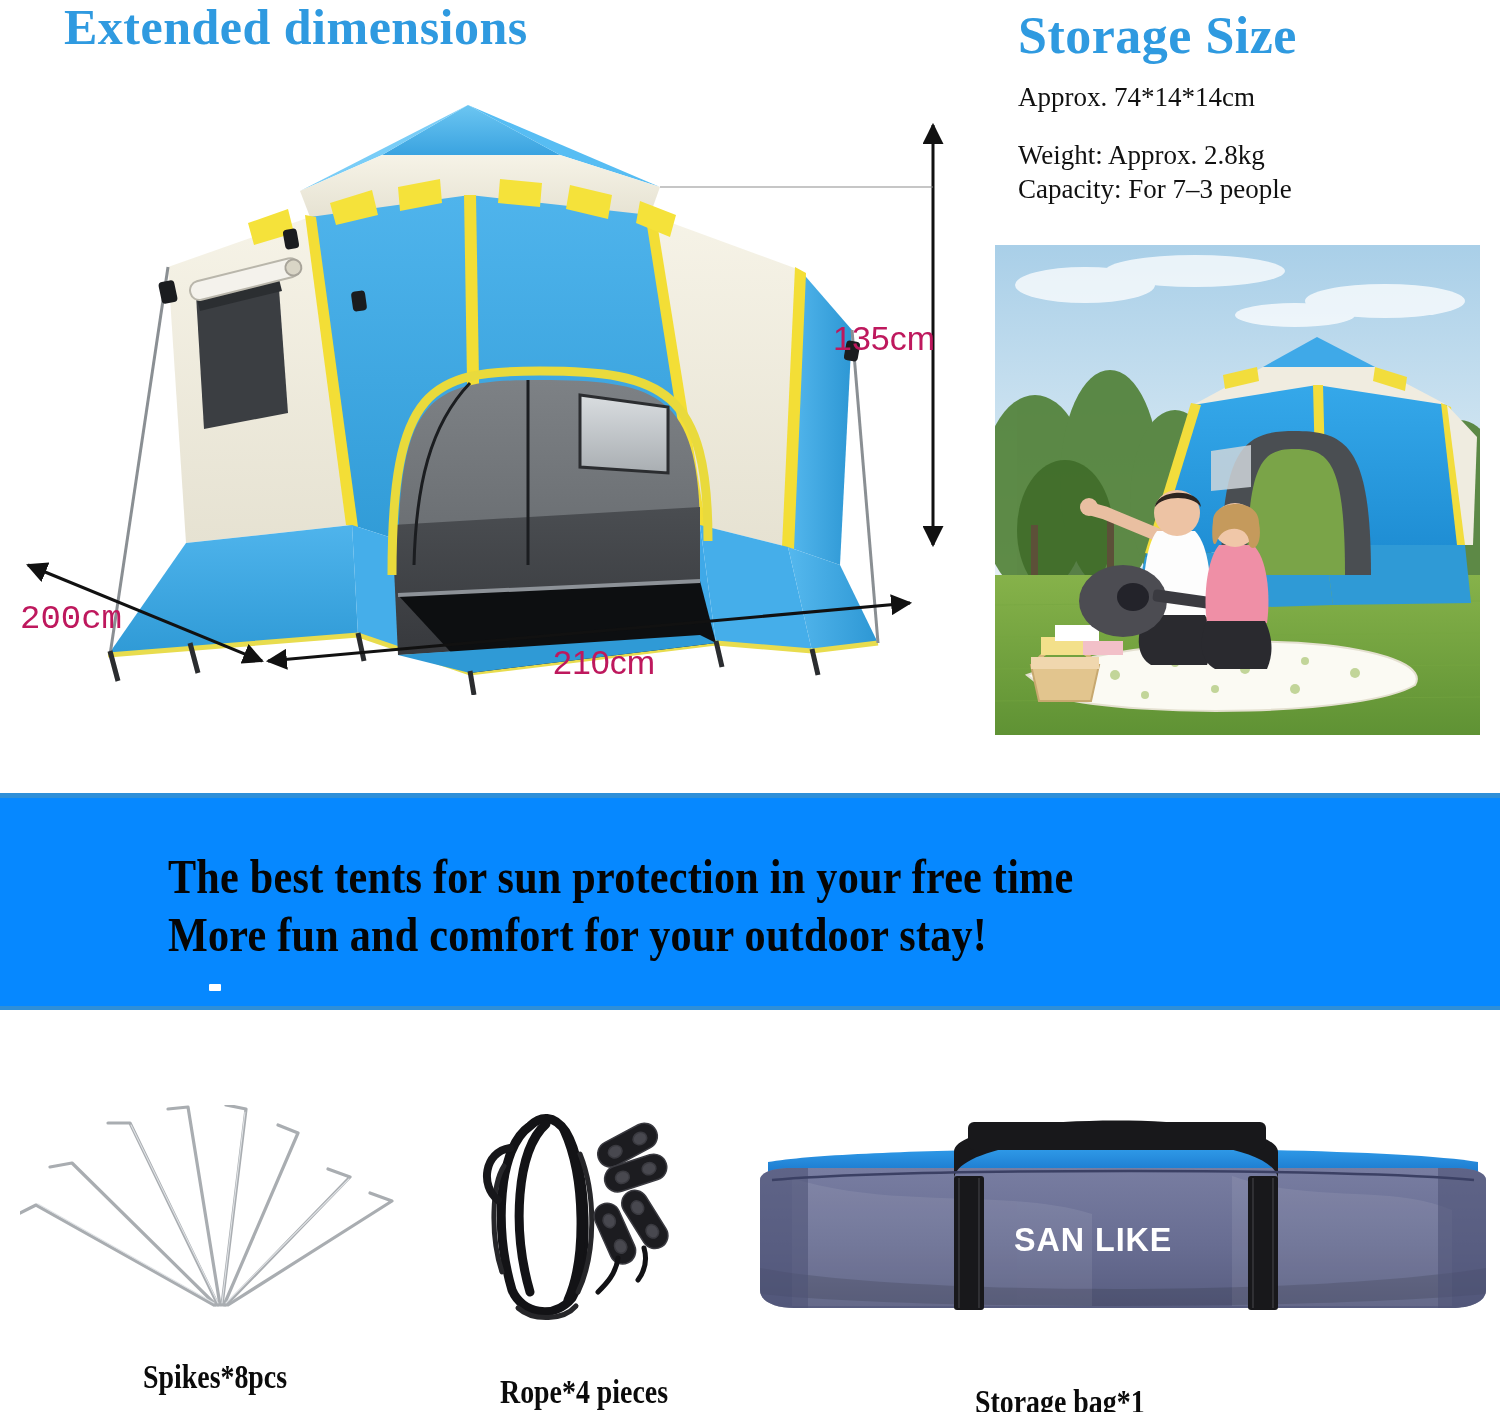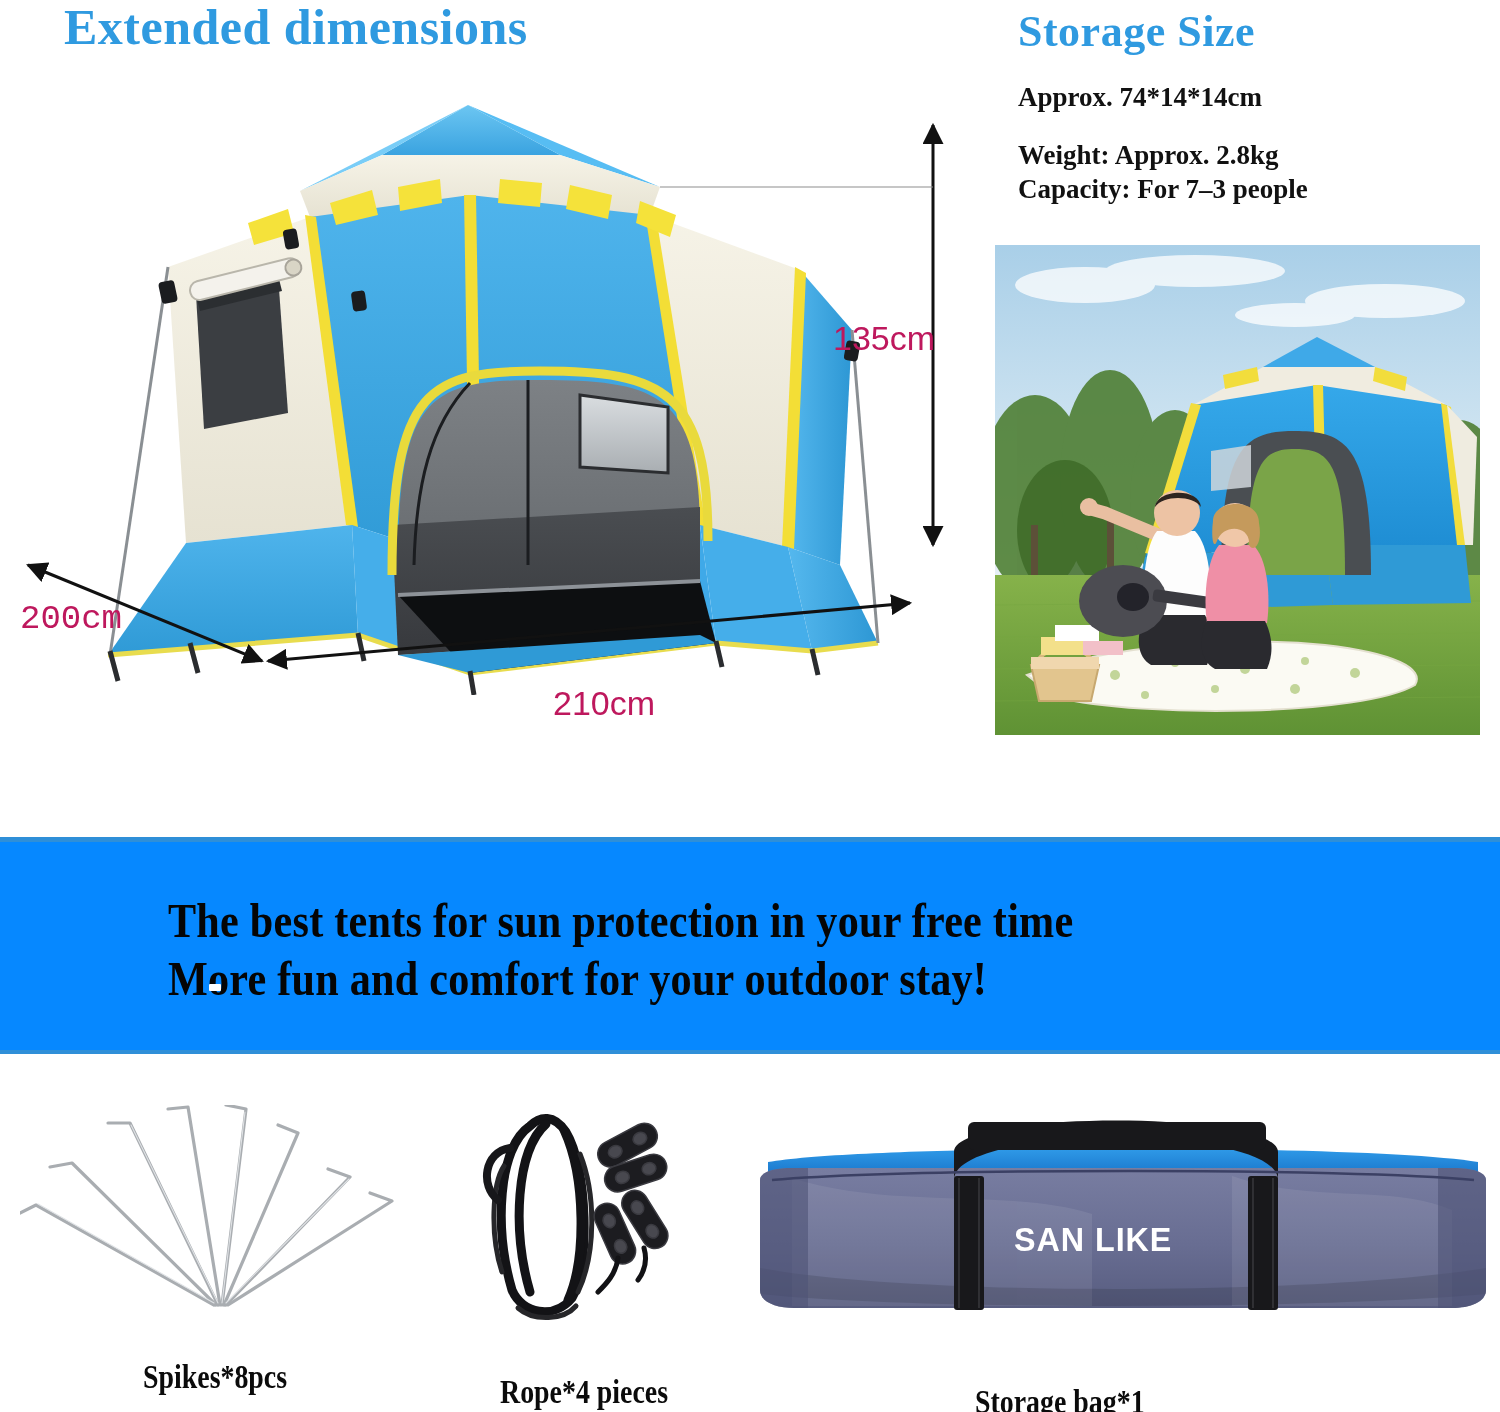--- a/index.html
+++ b/index.html
@@ -16,66 +16,65 @@
   
   .heading{
     position:absolute;
     font-family:"Liberation Serif", serif;
     font-weight:bold;
     color:#2f9ae0;
     letter-spacing:0.5px;
     white-space:nowrap;
   }
   #h-extended{left:64px;top:-2px;font-size:50px;}
-  #h-storage{left:1018px;top:6px;font-size:44px;}
+  #h-storage{left:1018px;top:6px;font-size:52px;}
 
   .spec-line{
     position:absolute;
     font-family:"Liberation Serif", serif;
-    font-weight:bold;
+    font-weight:normal;
     font-size:27px;
     color:#111;
     white-space:nowrap;
   }
   #spec-0{left:1018px;top:82px;}
   #spec-1{left:1018px;top:140px;}
   #spec-2{left:1018px;top:174px;}
 
   
   .dim-label{
     position:absolute;
     font-family:"Liberation Sans", sans-serif;
     font-size:34px;
     color:#be185d;
     white-space:nowrap;
   }
   #dim-h{left:833px;top:319px;}
   #dim-w{left:20px;top:600px;font-family:Liberation Mono, monospace;}
-  #dim-d{left:553px;top:643px;margin-top:41px;}
+  #dim-d{left:553px;top:643px;}
 
   
   #tent-wrap{position:absolute;left:0px;top:95px;width:960px;height:600px;}
   #tent-svg{display:block;}
 
   
   #photo{
     position:absolute;left:995px;top:245px;width:485px;height:490px;
     overflow:hidden;
     background:#bcd9ec;
   }
   #photo svg{display:block;}
 
   
   #banner{
     position:absolute;left:0;top:793px;width:1500px;height:217px;
     background:#0688ff;
     border-top:5px solid #2f8fd8;
     border-bottom:4px solid #2f8fd8;
     box-sizing:border-box;
-    margin-top:44px;
   }
   .banner-line{
     position:absolute;
     font-family:"Liberation Serif", serif;
     font-weight:bold;
     font-size:49px;
     color:#050505;
     white-space:nowrap;
     transform:scaleX(0.86);
     transform-origin:left center;

